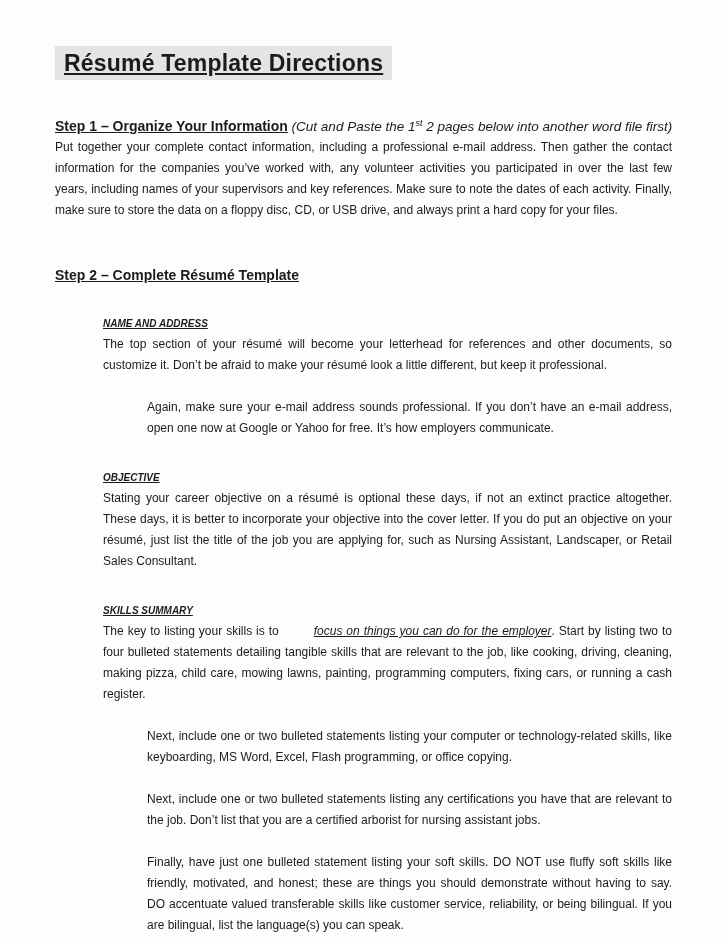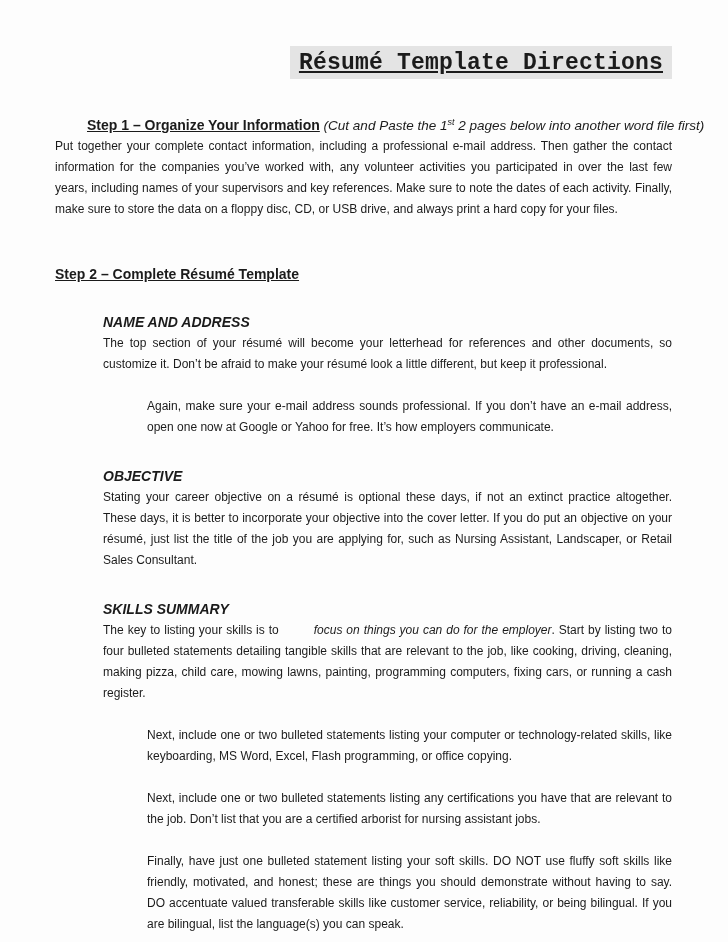--- a/index.html
+++ b/index.html
@@ -14,38 +14,36 @@
     font-family: "Liberation Sans", sans-serif;
     color: #1b1b1b;
   }
   .content {
     box-sizing: border-box;
     width: 728px;
     height: 942px;
     padding: 46px 56px 0 55px;
   }
   .title-row {
-    text-align: right;
+    text-align: left;
     margin: 0 0 36px 0;
-    font-family: Liberation Mono, monospace;
   }
   .title-hl {
     display: inline-block;
     background: #e4e4e4;
     padding: 4px 9px 3px 9px;
     font-size: 23px;
     font-weight: bold;
     text-decoration: underline;
     letter-spacing: 0.2px;
   }
   .step1-head-line {
     font-size: 14px;
     line-height: 21px;
     white-space: nowrap;
-    margin-left: 32px;
   }
   .step-heading {
     font-weight: bold;
     text-decoration: underline;
     font-size: 14px;
   }
   .step-note {
     font-style: italic;
     font-size: 13.5px;
   }
@@ -63,31 +61,33 @@
     margin-top: 45px;
   }
   .sections {
     margin-left: 48px;
     margin-top: 29px;
   }
   .section + .section {
     margin-top: 28px;
   }
   .section-heading {
-    font-size: 14px;
+    font-size: 10px;
     font-weight: bold;
     font-style: italic;
+    text-decoration: underline;
     line-height: 21px;
   }
   .para + .para {
     margin-top: 21px;
     margin-left: 44px;
   }
   .emph {
     font-style: italic;
+    text-decoration: underline;
     margin-left: 31px;
   }
 </style>
 </head>
 <body>
 
 <div class="content">
 
   <div class="title-row">
     <span class="title-hl">Résumé Template Directions</span>

